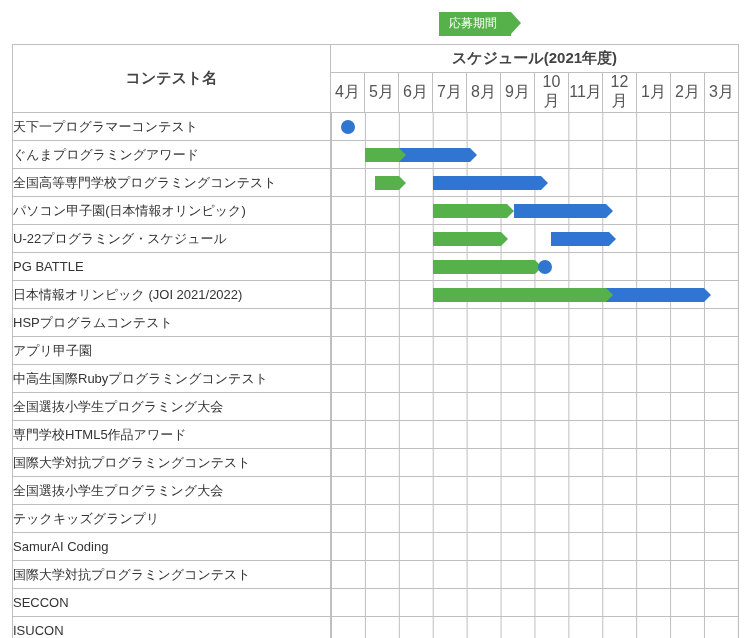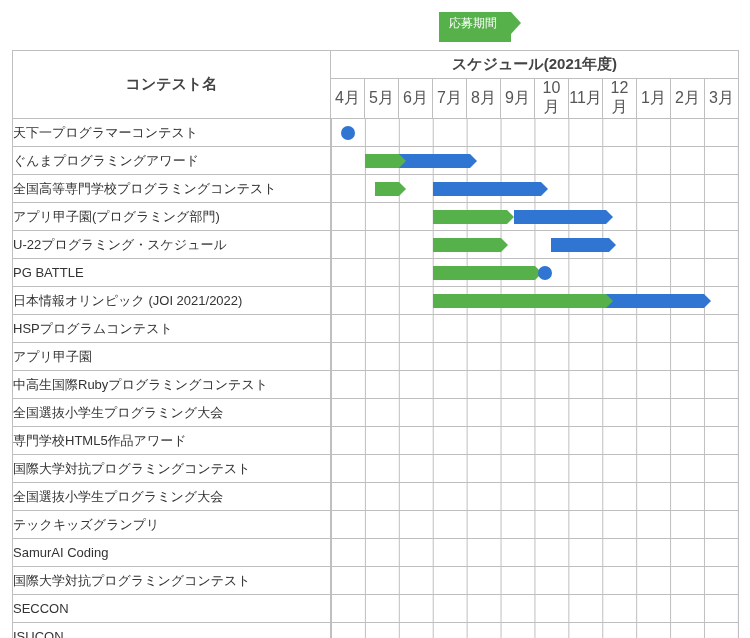--- a/index.html
+++ b/index.html
@@ -20,21 +20,21 @@
     gap: 8px;
     margin-bottom: 8px;
     padding-left: 200px;
   }
   .legend-item {
     position: relative;
     height: 22px;
     line-height: 22px;
     color: #fff;
     font-size: 12px;
-    padding: 0 14px 8px 10px;
+    padding: 0 14px 2px 10px;
     white-space: nowrap;
   }
   .legend-item::after {
     content: "";
     position: absolute;
     right: -10px;
     top: 0;
     width: 0;
     height: 0;
     border-top: 11px solid transparent;
@@ -207,21 +207,21 @@
         <tr>
           <td class="row-name">全国高等専門学校プログラミングコンテスト</td>
           <td class="timeline-cell" colspan="12">
             <div class="timeline-inner">
               <div class="bar green" style="left: 10.8333%; width: 5.83333%;"></div>
               <div class="bar blue" style="left: 25%; width: 26.6667%;"></div>
             </div>
           </td>
         </tr>
         <tr>
-          <td class="row-name">アプリ甲子園(プログラミング部門)</td>
+          <td class="row-name">パソコン甲子園(日本情報オリンピック)</td>
           <td class="timeline-cell" colspan="12">
             <div class="timeline-inner">
               <div class="bar green" style="left: 25%; width: 18.3333%;"></div>
               <div class="bar blue" style="left: 45%; width: 22.5%;"></div>
             </div>
           </td>
         </tr>
         <tr>
           <td class="row-name">U-22プログラミング・スケジュール</td>
           <td class="timeline-cell" colspan="12">

